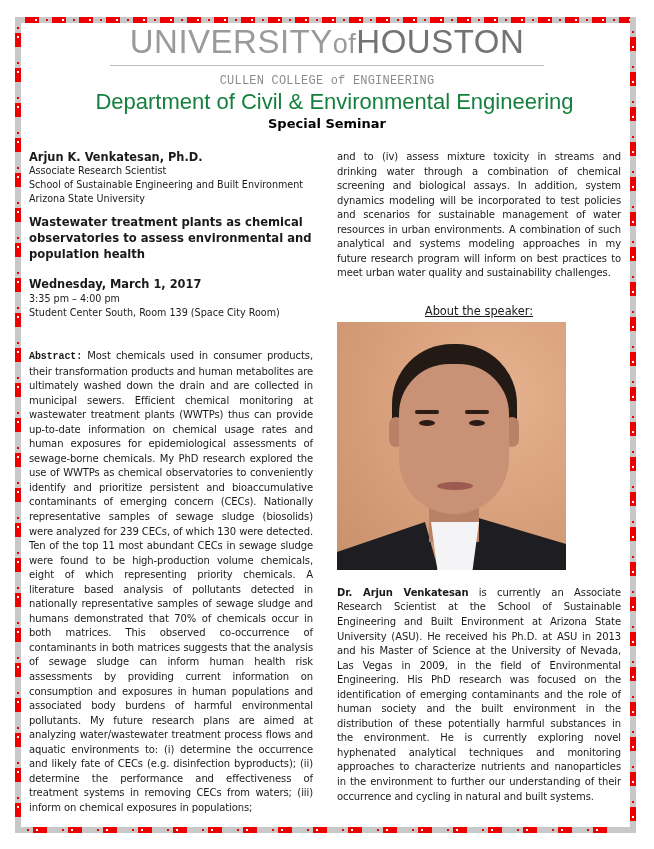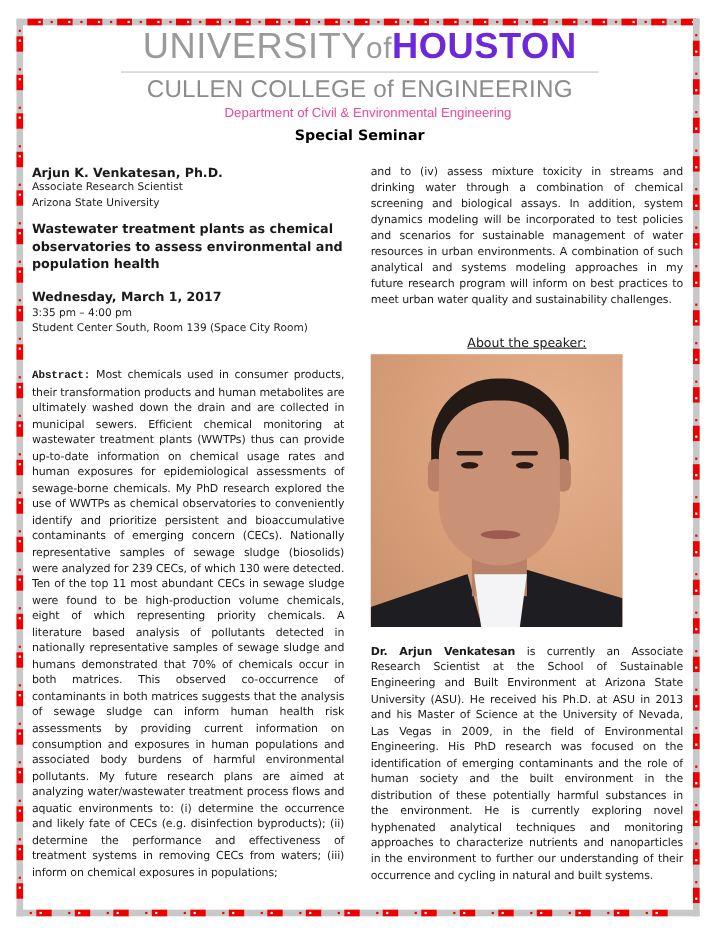--- a/index.html
+++ b/index.html
@@ -21,24 +21,24 @@
     .border-left .dash, .border-right .dash { width: 6px; height: 14px; left: 0; }
     .border-left .dash::after { left: 2px; top: 3px; }
     .border-right .dash::after { left: 2px; bottom: 3px; }
     .dot { position: absolute; width: 2px; height: 2px; background: #ee0000; }
 
     
     .header { position: absolute; left: 0; top: 24px; width: 654px; text-align: center; }
     .uni-line { font-size: 33px; letter-spacing: 0.5px; line-height: 36px; height: 38px; }
     .uni-line .u1 { color: #9a9a9a; font-weight: normal; }
     .uni-line .u2 { color: #9a9a9a; font-size: 27px; }
-    .uni-line .u3 { color: #6d28d9; font-weight: bold; }
+    .uni-line .u3 { color: #737373; font-weight: normal; }
     .hr { width: 434px; height: 1px; background: #c0c0c0; margin: 3px auto 0; }
-    .college { color: #8c8c8c; font-size: 22px; margin-top: 5px; line-height: 20px; letter-spacing: 0.2px; }
-    .dept { color: #ec4899; font-size: 12px; margin-top: 1px; line-height: 20px; padding-left: 15px; }
+    .college { color: #8c8c8c; font-size: 12px; margin-top: 5px; line-height: 20px; letter-spacing: 0.2px; font-family: Liberation Mono, monospace; }
+    .dept { color: #15803d; font-size: 22px; margin-top: 1px; line-height: 20px; padding-left: 15px; }
     .seminar { color: #000; font-weight: bold; font-size: 13px; margin-top: 4px; line-height: 16px; font-family: "DejaVu Sans", sans-serif; }
 
     
     .col { position: absolute; font-family: "DejaVu Sans", sans-serif; }
     .col-left { left: 29px; top: 150px; width: 284px; }
     .col-right { left: 337px; top: 150px; width: 284px; }
     .speaker-name { font-weight: bold; font-size: 11.4px; line-height: 14px; margin: 0; }
     .small-line { font-size: 9.6px; line-height: 14px; margin: 0; }
     .talk-title { font-weight: bold; font-size: 11.6px; line-height: 16px; margin-top: 8px; }
     .date { font-weight: bold; font-size: 11.4px; line-height: 15px; margin-top: 15px; }
@@ -263,20 +263,21 @@
   </div>
   <div class="hr"></div>
   <div class="college">CULLEN COLLEGE of ENGINEERING</div>
   <div class="dept">Department of Civil &amp; Environmental Engineering</div>
   <div class="seminar">Special Seminar</div>
 </div>
 
 <div class="col col-left">
   <p class="speaker-name">Arjun K. Venkatesan, Ph.D.</p>
   <p class="small-line">Associate Research Scientist</p>
+  <p class="small-line">School of Sustainable Engineering and Built Environment</p>
   <p class="small-line">Arizona State University</p>
   <div class="talk-title">Wastewater treatment plants as chemical observatories to assess environmental and population health</div>
   <div class="date">Wednesday, March 1, 2017</div>
   <p class="small-line">3:35 pm – 4:00 pm</p>
   <p class="small-line">Student Center South, Room 139 (Space City Room)</p>
   <p class="para abstract"><span class="lbl">Abstract:</span><span> Most chemicals used in consumer products, their transformation products and human metabolites are ultimately washed down the drain and are collected in municipal sewers. Efficient chemical monitoring at wastewater treatment plants (WWTPs) thus can provide up-to-date information on chemical usage rates and human exposures for epidemiological assessments of sewage-borne chemicals. My PhD research explored the use of WWTPs as chemical observatories to conveniently identify and prioritize persistent and bioaccumulative contaminants of emerging concern (CECs). Nationally representative samples of sewage sludge (biosolids) were analyzed for 239 CECs, of which 130 were detected. Ten of the top 11 most abundant CECs in sewage sludge were found to be high-production volume chemicals, eight of which representing priority chemicals. A literature based analysis of pollutants detected in nationally representative samples of sewage sludge and humans demonstrated that 70% of chemicals occur in both matrices. This observed co-occurrence of contaminants in both matrices suggests that the analysis of sewage sludge can inform human health risk assessments by providing current information on consumption and exposures in human populations and associated body burdens of harmful environmental pollutants. My future research plans are aimed at analyzing water/wastewater treatment process flows and aquatic environments to: (i) determine the occurrence and likely fate of CECs (e.g. disinfection byproducts); (ii) determine the performance and effectiveness of treatment systems in removing CECs from waters; (iii) inform on chemical exposures in populations;</span></p>
 </div>
 
 <div class="col col-right">
   <p class="para">and to (iv) assess mixture toxicity in streams and drinking water through a combination of chemical screening and biological assays. In addition, system dynamics modeling will be incorporated to test policies and scenarios for sustainable management of water resources in urban environments. A combination of such analytical and systems modeling approaches in my future research program will inform on best practices to meet urban water quality and sustainability challenges.</p>

